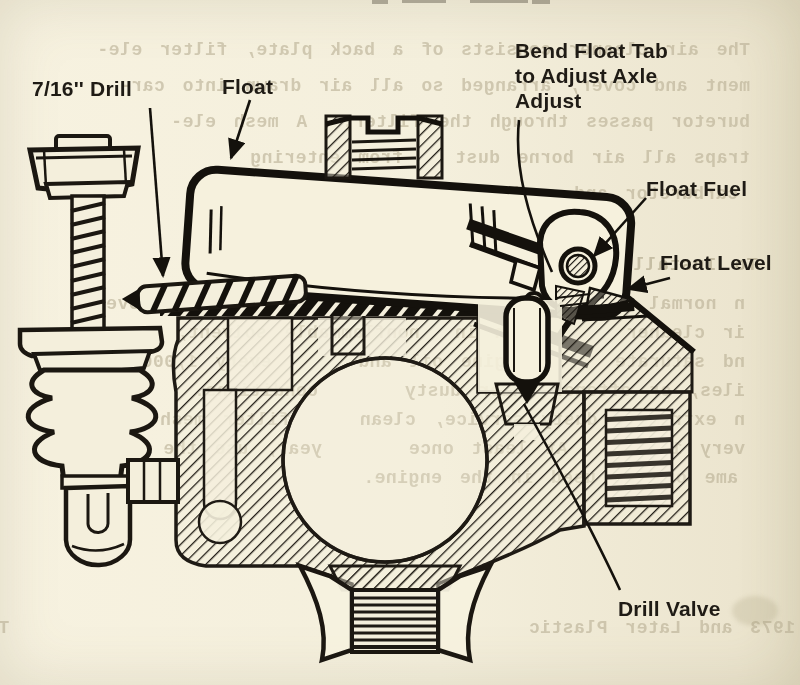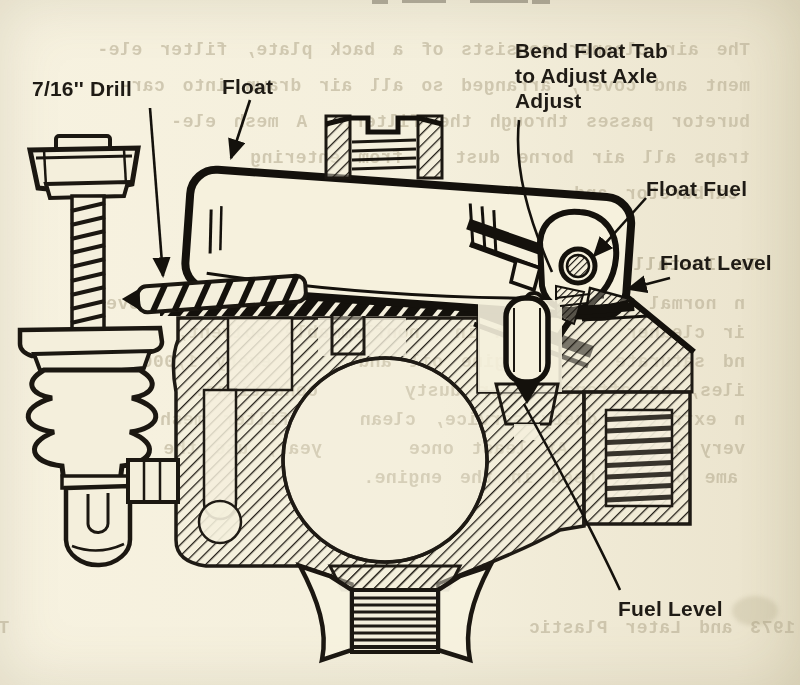--- a/index.html
+++ b/index.html
@@ -266,14 +266,14 @@
 
   <div class="lbl lbl-drill">7/16'' Drill</div>
   <div class="lbl lbl-float">Float</div>
   <div class="lbl lbl-bend">
     <div>Bend Float Tab</div>
     <div>to Adjust Axle</div>
     <div>Adjust</div>
   </div>
   <div class="lbl lbl-axle">Float Fuel</div>
   <div class="lbl lbl-spring">Float Level</div>
-  <div class="lbl lbl-fuel">Fuel Level</div>
+  <div class="lbl lbl-fuel">Drill Valve</div>
 </div>
 
 </body></html>

